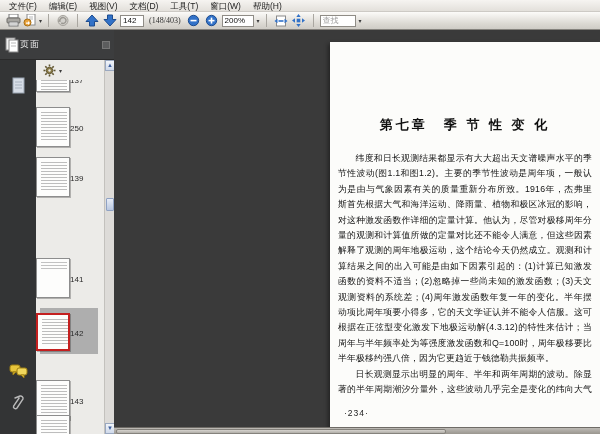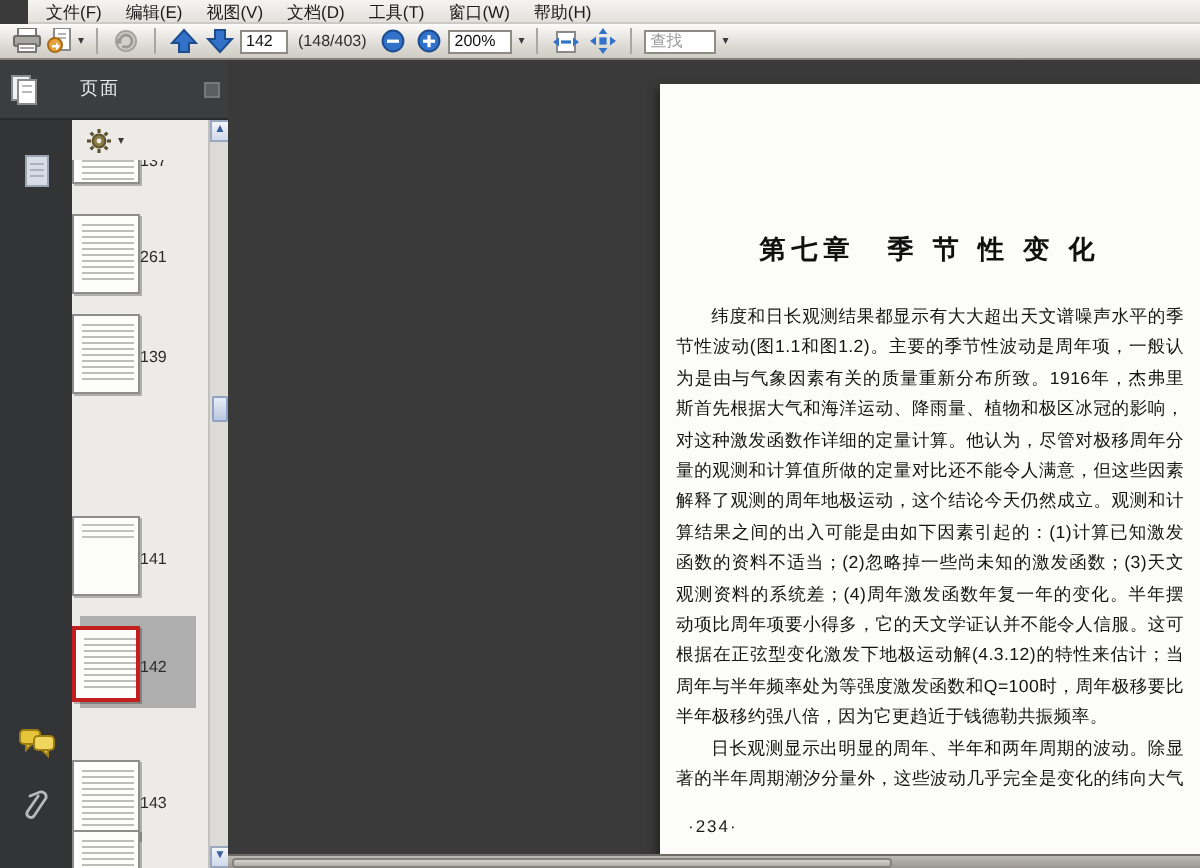--- a/index.html
+++ b/index.html
@@ -1,46 +1,46 @@
 <!DOCTYPE html>
 <html><head>
 <meta charset="utf-8">
 <style>
   * { box-sizing: border-box; margin: 0; padding: 0; }
   html,body { width:600px; height:434px; }
   body { font-family:"Liberation Sans","DejaVu Sans",sans-serif; overflow:hidden; }
   .window { position:relative; width:600px; height:434px; background:#3a3a3a; overflow:hidden; }
 
   
-  .menubar { position:absolute; top:0; left:14px; right:0; height:12px;
+  .menubar { position:absolute; top:0; left:0; right:0; height:12px;
     background:linear-gradient(#f6f4f1,#e3e0db); border-bottom:1px solid #cdcac5;
     display:flex; align-items:center; padding-left:3px; font-size:8.5px; color:#1c1c1c; }
   .menu-item { padding:0 6px; line-height:12px; cursor:default; }
 
   
   .toolbar { position:absolute; top:12px; left:0; right:0; height:18px;
     background:linear-gradient(#fcfbf9,#dbd8d2 70%,#cfccc6); border-bottom:1px solid #85827d;
     display:flex; align-items:center; padding:0 5px; gap:2px; }
   .tb-sep { width:1px; height:13px; background:#aaa7a1; margin:0 4px; flex:none; }
   .tb-btn { height:16px; min-width:16px; display:flex; align-items:center; justify-content:center;
     border-radius:2px; flex:none; }
   .tb-caret { font-size:6px; color:#3c3c3c; margin-left:1px; }
   .page-input { width:24px; height:12px; font-size:8px; border:1px solid #8f8c86;
     padding:0 2px; background:#fff; color:#111; font-family:inherit; }
-  .page-pos { font-size:8px; color:#2e2e2e; margin:0 3px; white-space:nowrap; }
+  .page-pos { font-size:8px; color:#2e2e2e; margin:0 3px; white-space:nowrap;font-family:Liberation Serif, serif; }
   .zoom-box { width:32px; height:12px; border:1px solid #8f8c86; background:#fff;
     font-size:8px; color:#111; display:flex; align-items:center; padding:0 2px; }
   .search-box { width:36px; height:12px; border:1px solid #8f8c86; background:#fff;
     font-size:8px; padding:0 2px; color:#111; font-family:inherit; }
   .search-box::placeholder { color:#9a9a9a; }
 
   
   .sb-header { position:absolute; top:30px; left:0; width:114px; height:30px;
     background:#3c3d3e; border-bottom:1px solid #2a2a2a; display:flex; align-items:center;
-    color:#e9e9e9; font-size:9px; padding:0 4px; gap:20px; }
+    color:#e9e9e9; font-size:9px; padding:0 4px; gap:0; }
   .sb-title { letter-spacing:1px; }
   .panel-hide { margin-left:auto; width:8px; height:8px; background:#5c5d5e;
     border:1px solid #777; }
   .left-strip { position:absolute; top:60px; left:0; width:36px; bottom:0;
     background:#333435; display:flex; flex-direction:column; align-items:center;
     padding:14px 0 10px; }
   .strip-spacer { flex:1; }
   .strip-btn { width:24px; height:22px; display:flex; align-items:center; justify-content:center;
     margin-bottom:10px; border-radius:2px; }
 
@@ -265,21 +265,21 @@
       </span>
       <span class="tb-caret">▾</span>
     </div>
 
     <div class="thumb-item" style="top:6px">
       <div class="page-thumb lines" style="height:26px"></div>
       <div class="thumb-label">137</div>
     </div>
     <div class="thumb-item" style="top:47px">
       <div class="page-thumb lines" style="height:40px"></div>
-      <div class="thumb-label">261</div>
+      <div class="thumb-label">250</div>
     </div>
     <div class="thumb-item" style="top:97px">
       <div class="page-thumb lines" style="height:40px"></div>
       <div class="thumb-label">139</div>
     </div>
     <div class="thumb-item" style="top:198px">
       <div class="page-thumb sparse" style="height:40px"></div>
       <div class="thumb-label">141</div>
     </div>
     <div class="thumb-item selected" style="top:253px">

